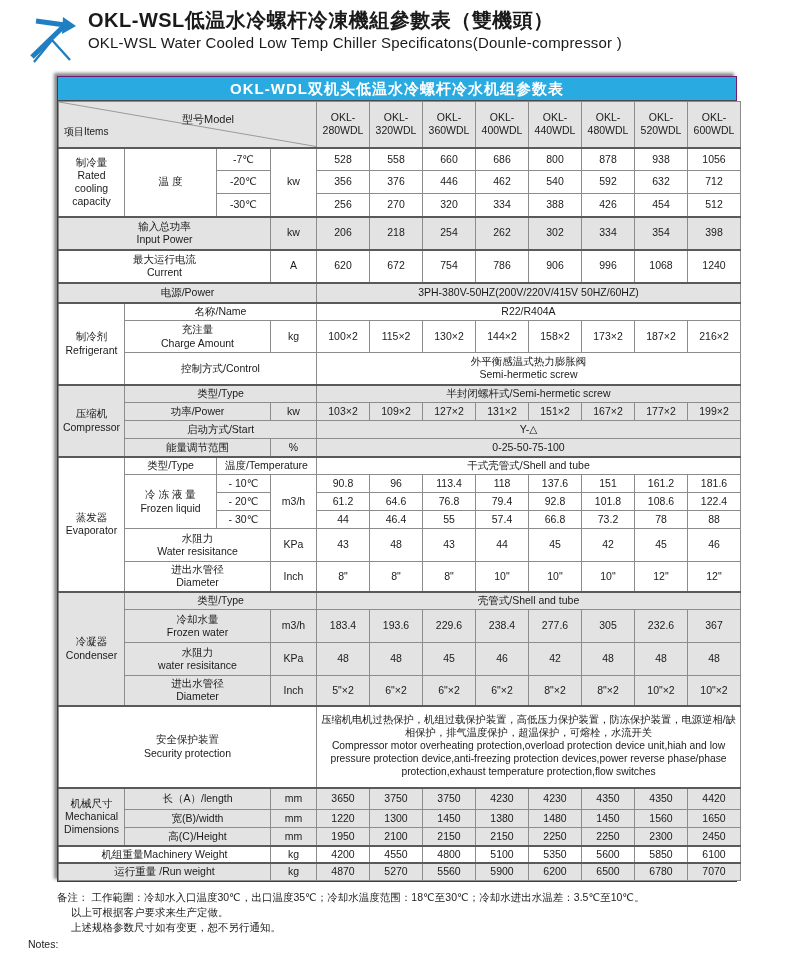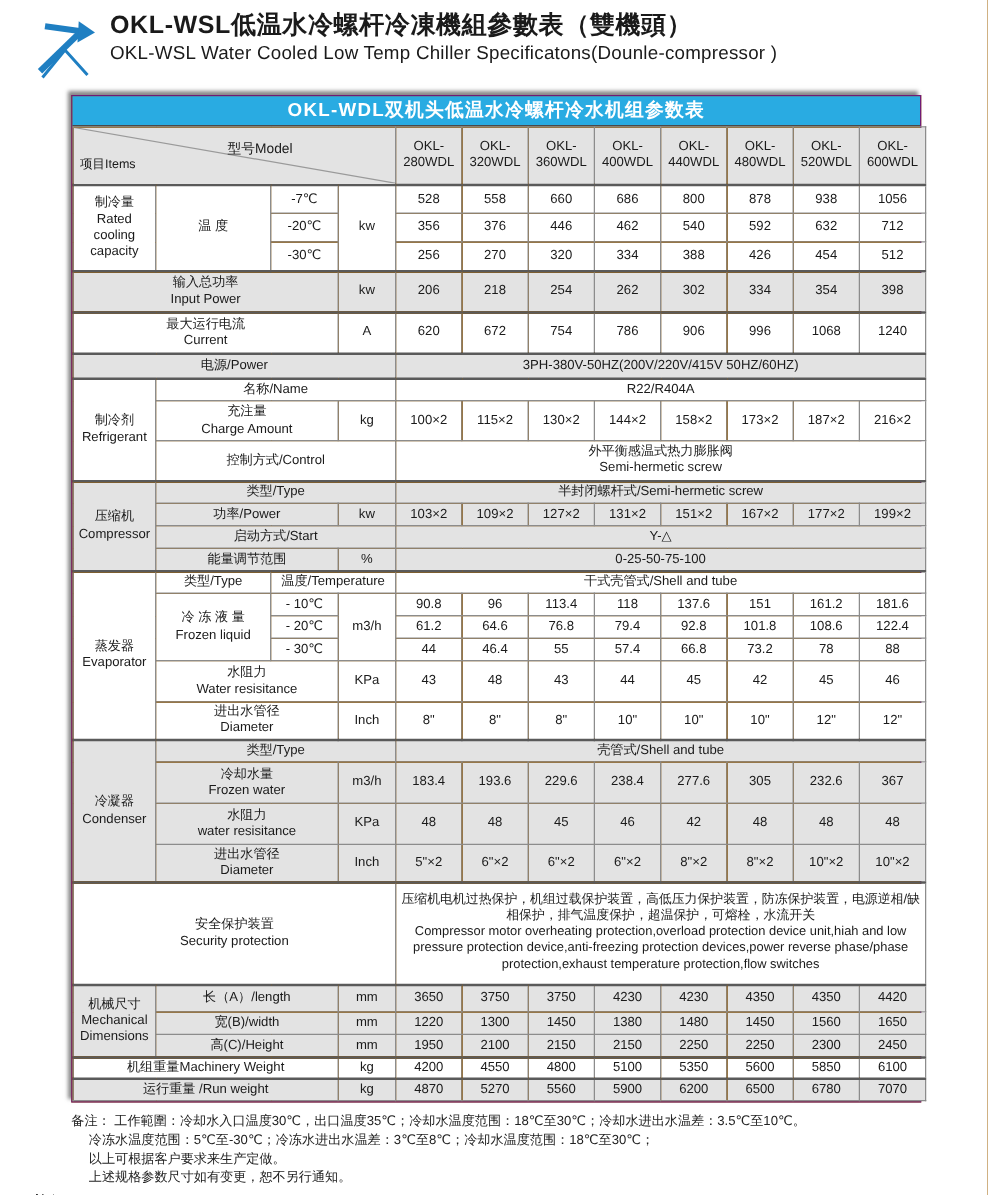--- a/index.html
+++ b/index.html
@@ -398,17 +398,16 @@
           <td class="val">6500</td>
           <td class="val">6780</td>
           <td class="val">7070</td>
         </tr>
       </tbody>
   </table>
 </div>
 
 <div class="notes">
   <div class="n1">备注：  工作範圍：冷却水入口温度30℃，出口温度35℃；冷却水温度范围：18℃至30℃；冷却水进出水温差：3.5℃至10℃。</div>
-  <div class="ni">冷冻水温度范围：5℃至-30℃；冷冻水进出水温差：3℃至8℃；冷却水温度范围：18℃至30℃；</div>
   <div class="ni">以上可根据客户要求来生产定做。</div>
   <div class="ni">上述规格参数尺寸如有变更，恕不另行通知。</div>
   <div class="nf">Notes:</div>
 </div>
 
 </body></html>

